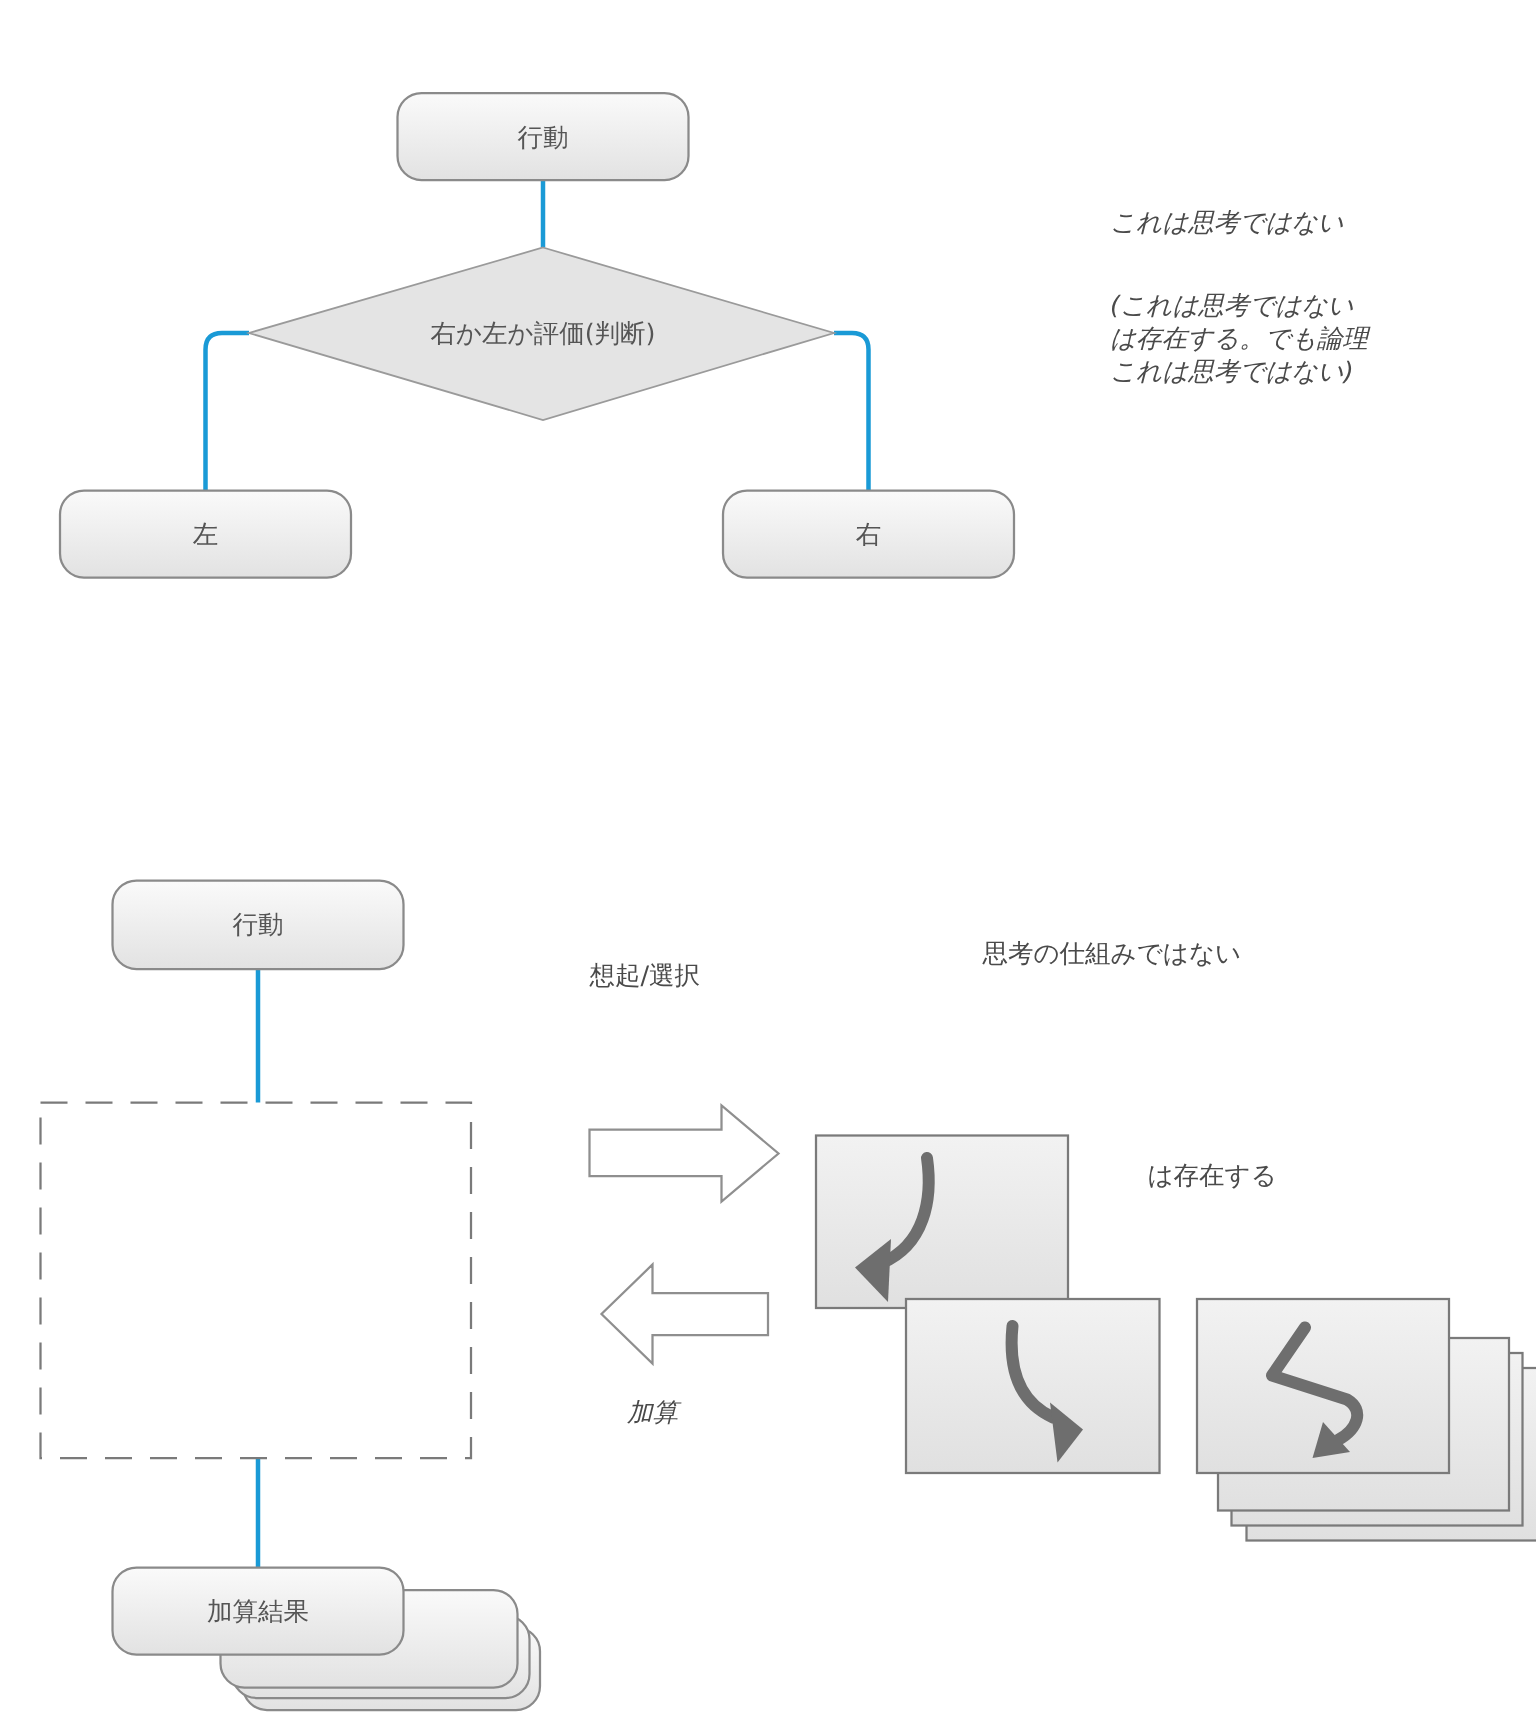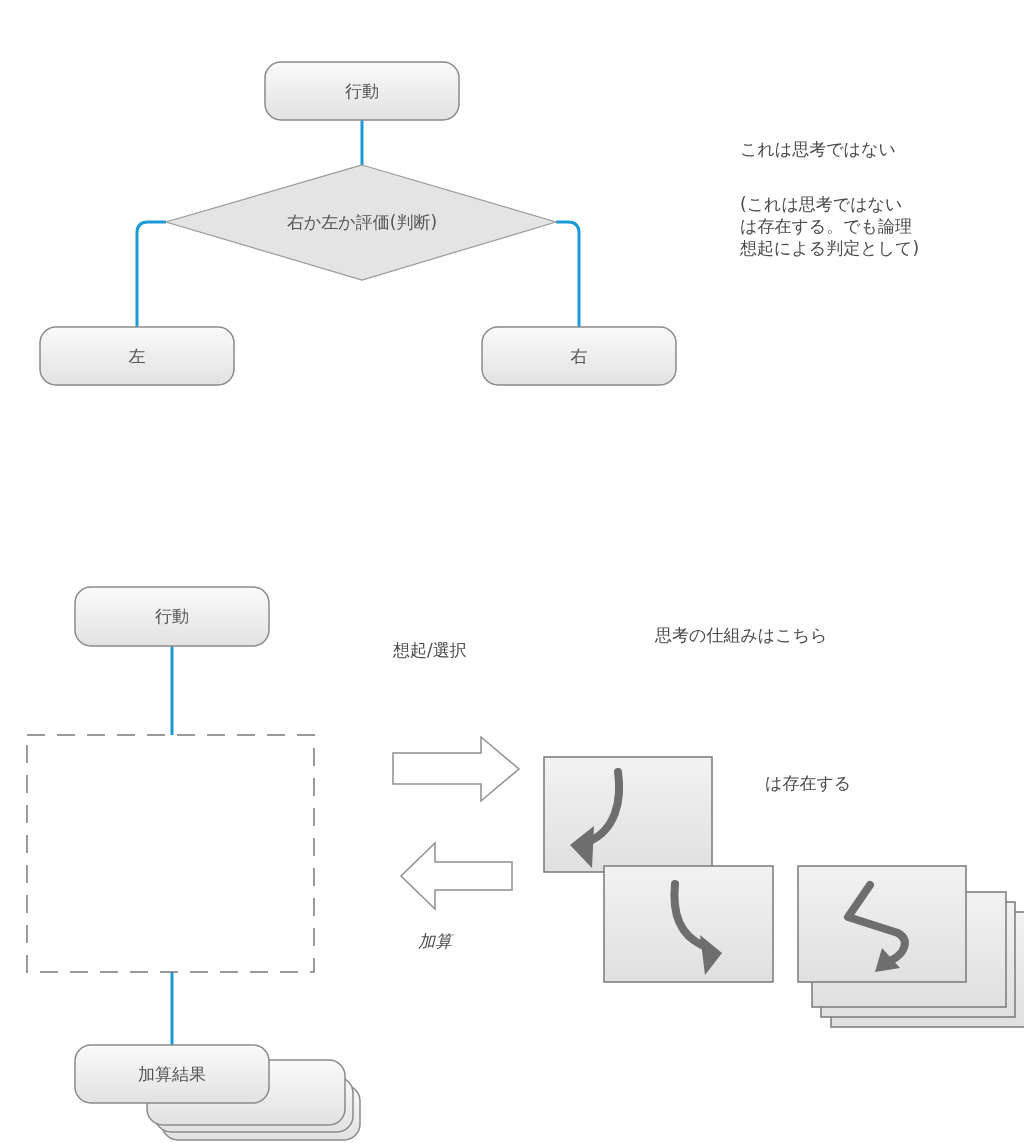--- a/index.html
+++ b/index.html
@@ -1,20 +1,20 @@
 <!DOCTYPE html>
 <html><head>
 <meta charset="utf-8">
 <style>
   html,body{margin:0;padding:0;background:#ffffff;}
   body{width:1024px;height:1143px;position:relative;overflow:hidden;
        font-family:"DejaVu Sans","Liberation Sans",sans-serif;color:#444;}
   svg#diagram{position:absolute;left:0;top:0;}
   .lbl{position:absolute;font-size:17px;color:#4a4a4a;white-space:nowrap;}
-  .note{position:absolute;font-size:17px;color:#4a4a4a;line-height:22px;}
+  .note{position:absolute;font-size:17px;color:#4a4a4a;line-height:22px;font-style:italic;}
   .node-text{font-family:"DejaVu Sans","Liberation Sans",sans-serif;font-size:17px;fill:#555;}
 </style>
 </head>
 <body>
 
 <svg id="diagram" width="1024" height="1143" viewBox="0 0 1024 1143">
   <defs>
     <linearGradient id="nodeGrad" x1="0" y1="0" x2="0" y2="1">
       <stop offset="0" id="g1" stop-color="#fafafa"></stop>
       <stop offset="1" id="g2" stop-color="#e2e2e2"></stop>
@@ -98,19 +98,19 @@
         <polygon points="875,972 882,948 900,968" class="glyph-fill" fill="#6e6e6e"></polygon>
       </g>
     </g>
   </g>
 </svg>
 
 <div class="note" style="left:740px;top:138px;">これは思考ではない</div>
 <div class="note" style="left:740px;top:193px;">
   <div>(これは思考ではない</div>
   <div>は存在する。でも論理</div>
-  <div>想起による判定として)</div>
+  <div>これは思考ではない)</div>
 </div>
 
-<div class="lbl" style="left:655px;top:624px;">思考の仕組みはこちら</div>
+<div class="lbl" style="left:655px;top:624px;">思考の仕組みではない</div>
 <div class="lbl" style="left:393px;top:639px;">想起/選択</div>
 <div class="lbl" style="left:765px;top:772px;">は存在する</div>
 <div class="lbl" style="left:418px;top:930px;font-style:italic;">加算</div>
 
 </body></html>

